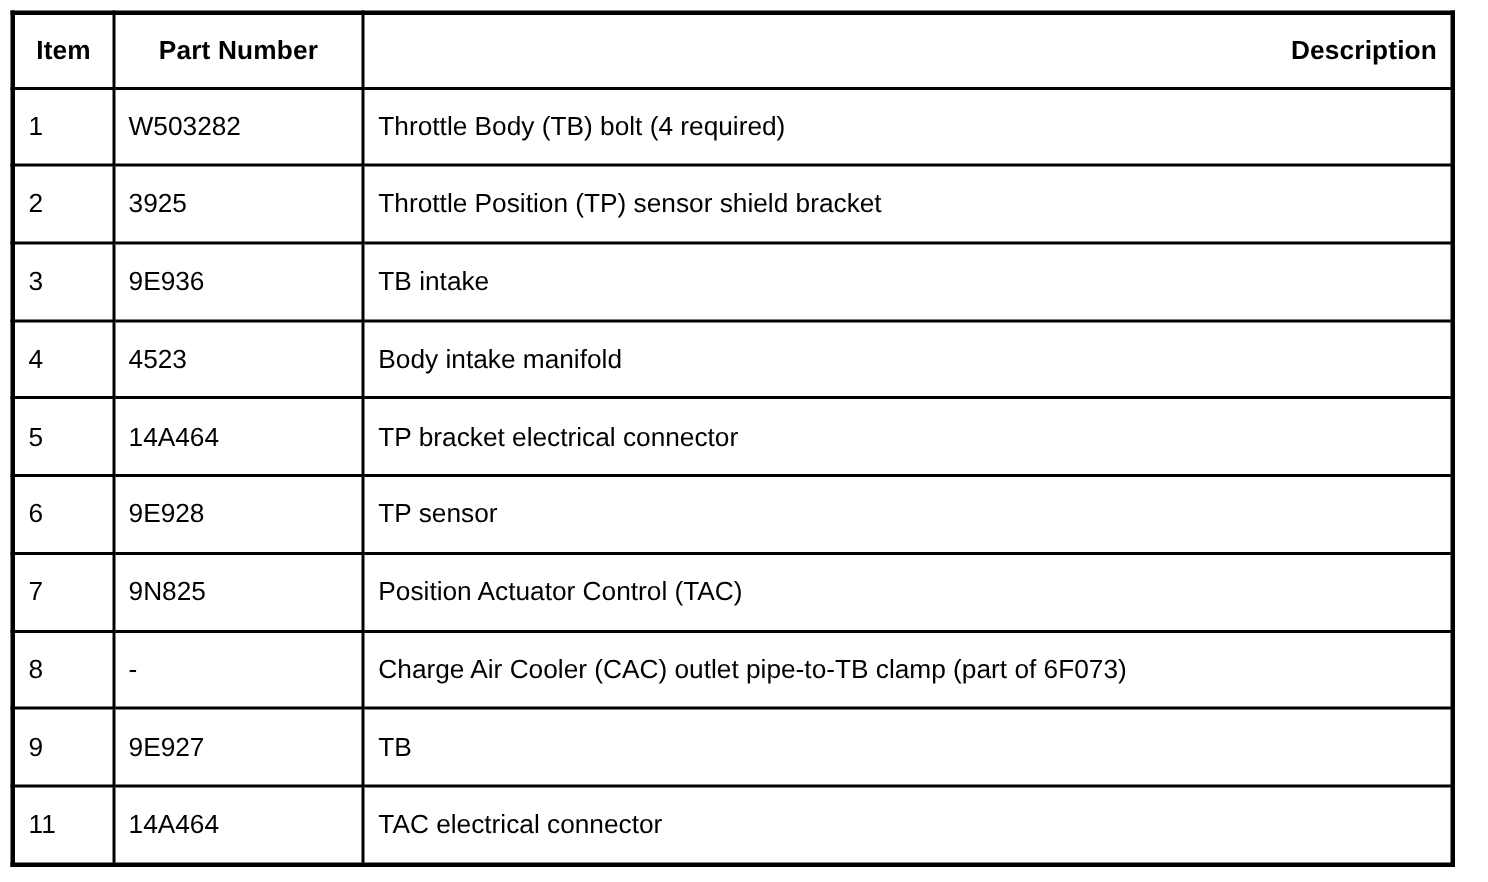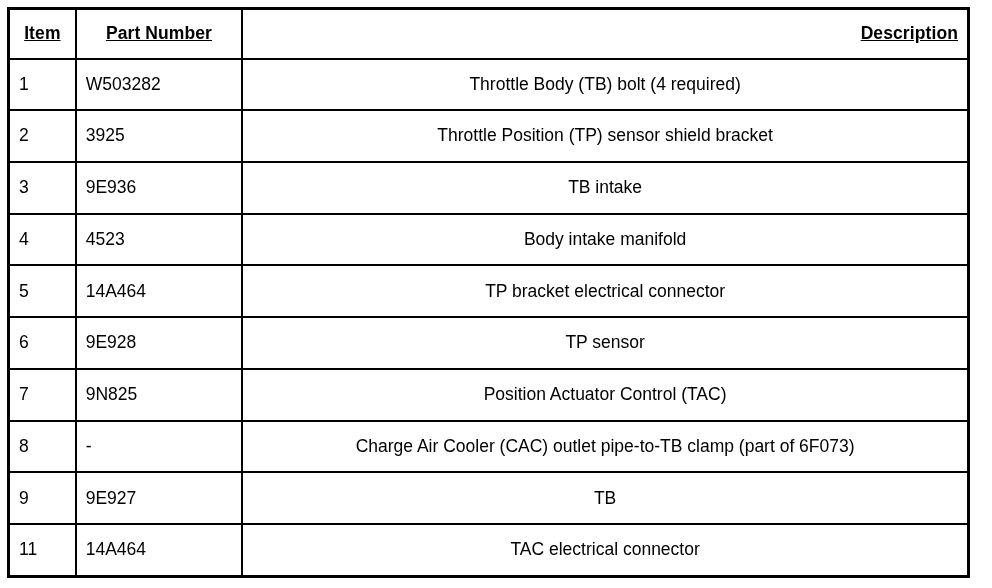--- a/index.html
+++ b/index.html
@@ -47,39 +47,38 @@
     line-height: 1.1;
     vertical-align: middle;
     overflow: hidden;
     white-space: nowrap;
   }
 
   .parts-table thead th {
     font-weight: bold;
     text-align: center;
     letter-spacing: 0.1px;
-    text-decoration: underline;
   }
 
   .parts-table thead th.h-description {
     text-align: right;
   }
 
   .parts-table tbody td {
     font-weight: normal;
     text-align: left;
   }
 
   .parts-table tbody td.c-item,
   .parts-table tbody td.c-part {
     text-align: left;
   }
 
   .parts-table tbody td.c-description {
-    text-align: center;
+    text-align: left;
   }
 </style>
 </head>
 <body>
 
 <div id="page">
 
   <table class="parts-table">
     <colgroup>
       <col class="col-item">

